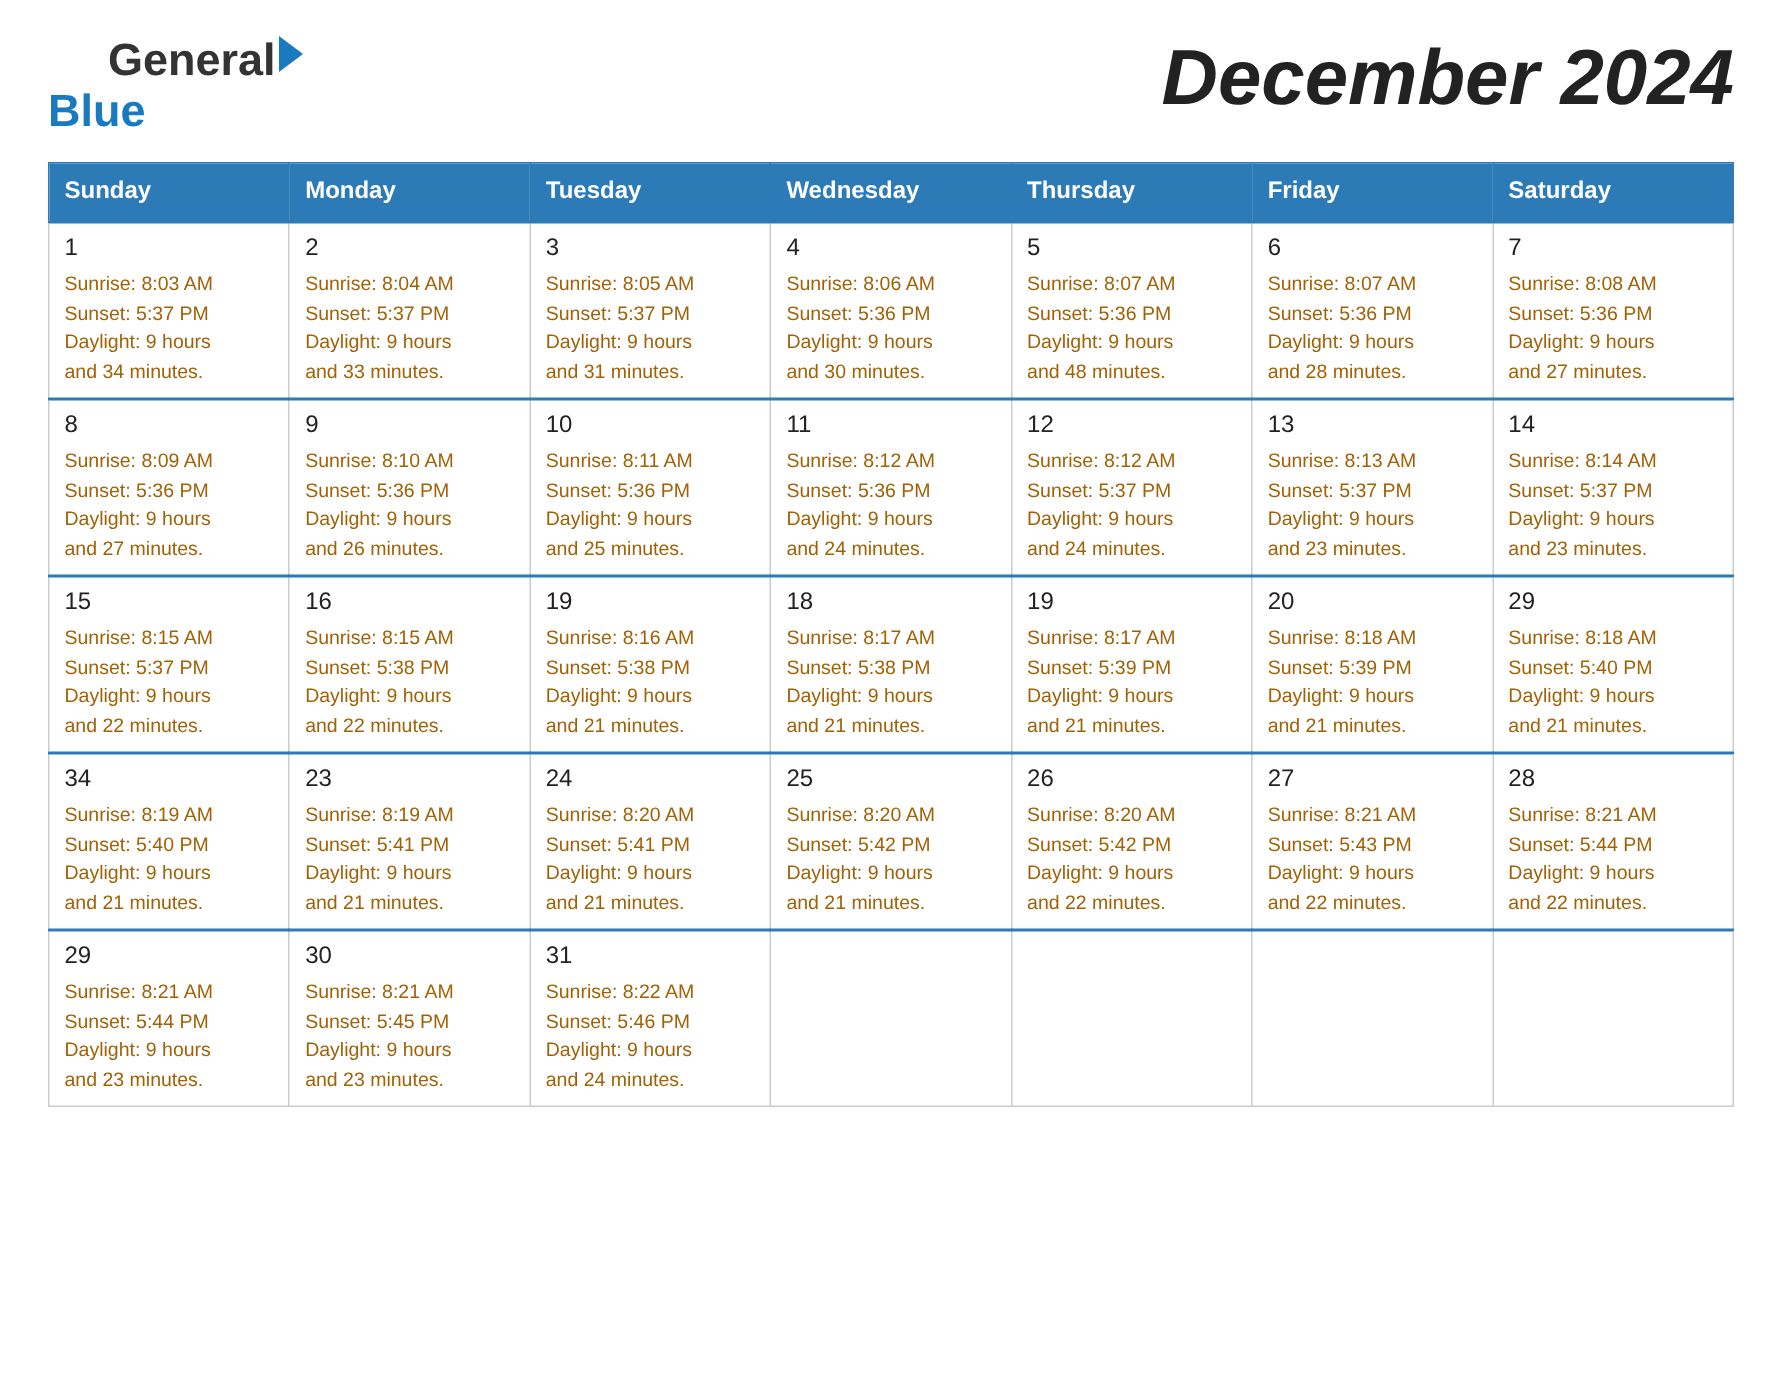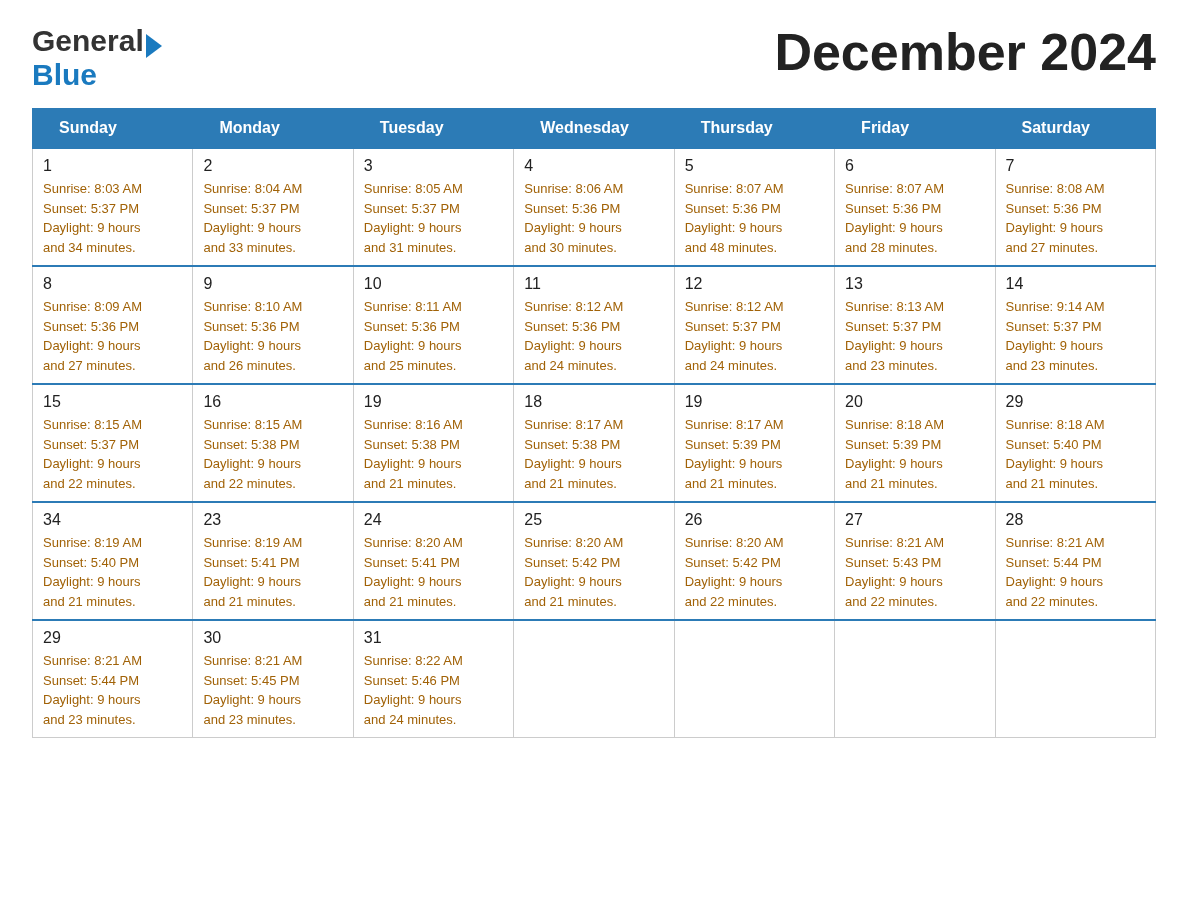--- a/index.html
+++ b/index.html
@@ -16,20 +16,21 @@
       align-items: flex-start;
       margin-bottom: 16px;
     }
     .logo {
       display: flex;
       flex-direction: column;
       align-items: flex-start;
     }
     .title-block {
       text-align: right;
+      font-style: italic;
     }
     .title-block h1 {
       font-size: 52px;
       font-weight: bold;
       color: #222222;
       line-height: 1.1;
     }
     .title-block h2 {
       font-size: 22px;
       font-weight: normal;
@@ -39,21 +40,21 @@
     .calendar-table {
       width: 100%;
       border-collapse: collapse;
       margin-top: 8px;
     }
     .calendar-table thead th {
       background-color: #2c7bb6;
       color: #ffffff;
       font-size: 16px;
       font-weight: bold;
-      padding: 10px 26px;
+      padding: 10px 10px;
       text-align: left;
       border: 1px solid #2c7bb6;
     }
     .calendar-table tbody td {
       vertical-align: top;
       padding: 8px 10px;
       border: 1px solid #cccccc;
       font-size: 13px;
       color: #333333;
       width: 14.28%;
@@ -73,21 +74,22 @@
       font-size: 13px;
       line-height: 1.5;
       color: #a16207;
     }
     .empty-cell {
       background: #ffffff;
     }
     
     .logo-line1 {
       display: flex;
-      align-items: flex-end;
+      align-items: flex-start;
+      margin-left: 40px;
     }
     .logo-general {
       font-size: 30px;
       font-weight: bold;
       color: #333333;
       font-family: Arial, sans-serif;
     }
     .logo-arrow {
       display: inline-block;
       width: 0;
@@ -250,21 +252,21 @@
         <div class="day-info">
           <span>Sunrise: 8:13 AM</span><br>
           <span>Sunset: 5:37 PM</span><br>
           <span>Daylight: 9 hours</span><br>
           <span>and 23 minutes.</span>
         </div>
       </td>
         <td>
         <span class="day-number">14</span>
         <div class="day-info">
-          <span>Sunrise: 9:14 AM</span><br>
+          <span>Sunrise: 8:14 AM</span><br>
           <span>Sunset: 5:37 PM</span><br>
           <span>Daylight: 9 hours</span><br>
           <span>and 23 minutes.</span>
         </div>
       </td>
       </tr>
       <tr>
         <td>
         <span class="day-number">15</span>
         <div class="day-info">

